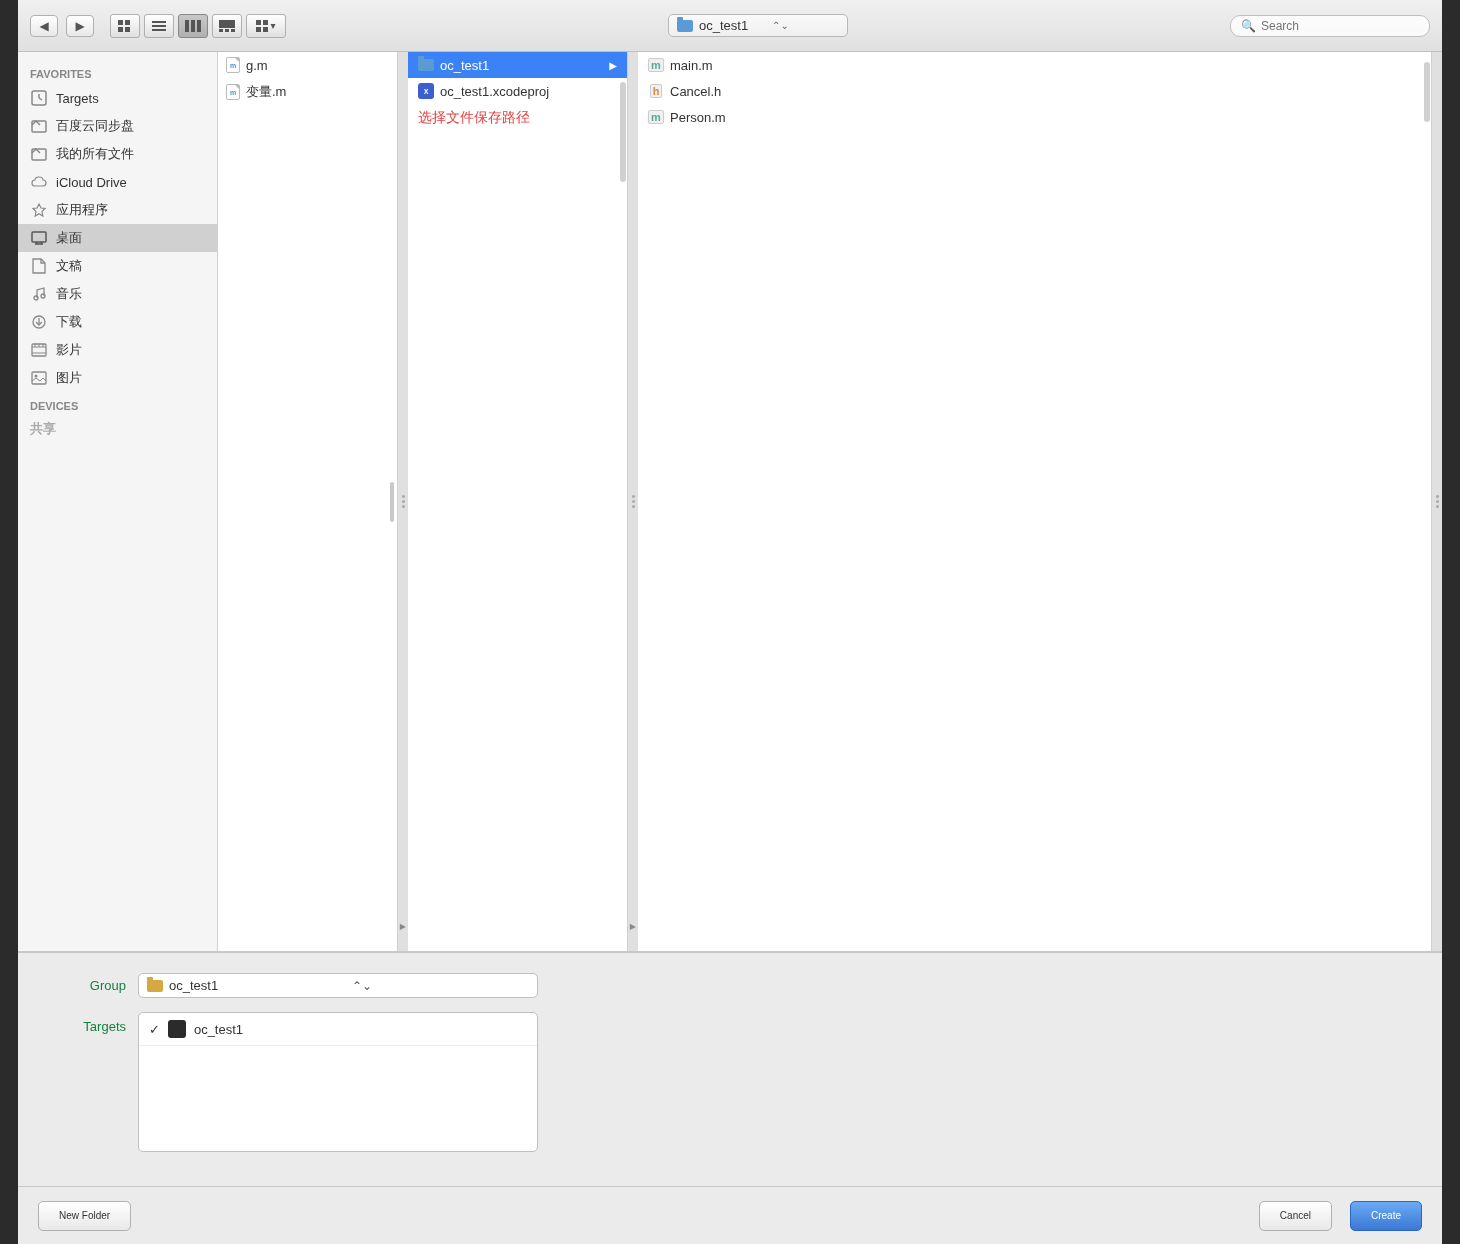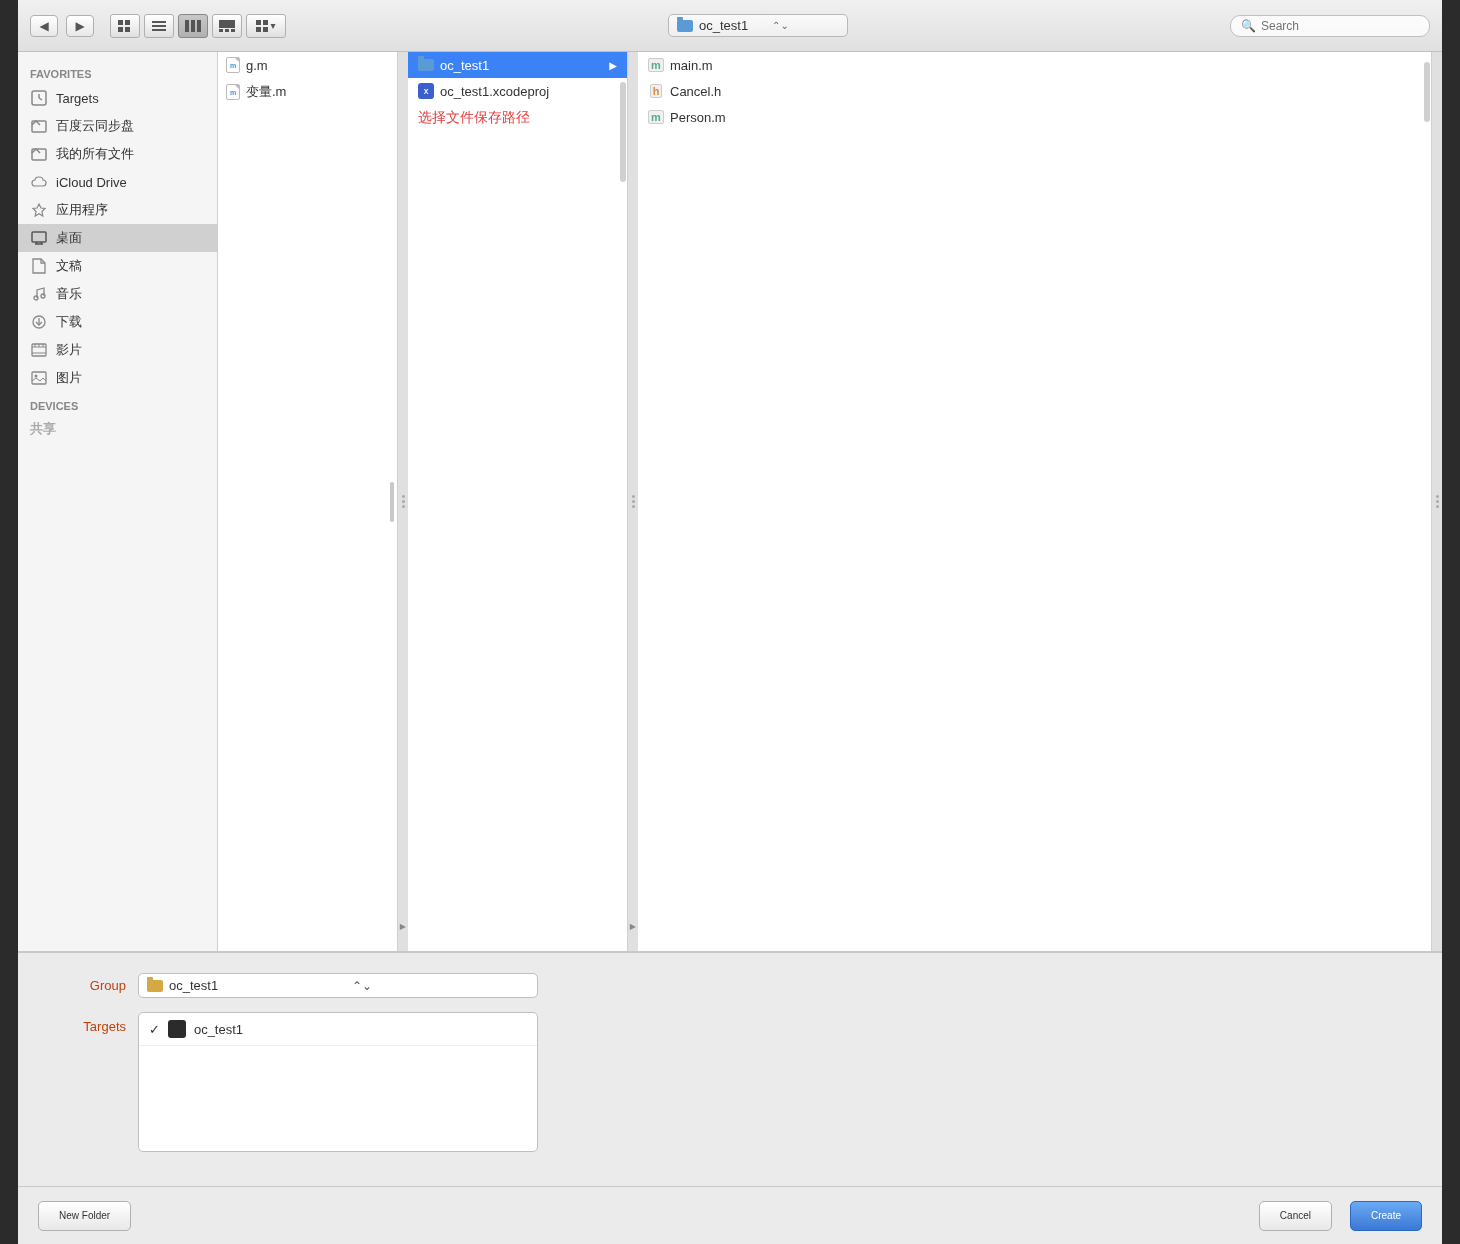--- a/index.html
+++ b/index.html
@@ -344,21 +344,21 @@
     .bottom-row {
       display: flex;
       align-items: center;
       margin-bottom: 14px;
       gap: 0;
     }
     .bottom-label {
       width: 80px;
       text-align: right;
       font-size: 13px;
-      color: #c2410c;
+      color: #15803d;
       padding-right: 12px;
       font-weight: 500;
     }
     .group-dropdown {
       display: flex;
       align-items: center;
       background: white;
       border: 1px solid #c0c0c0;
       border-radius: 5px;
       padding: 4px 8px;

